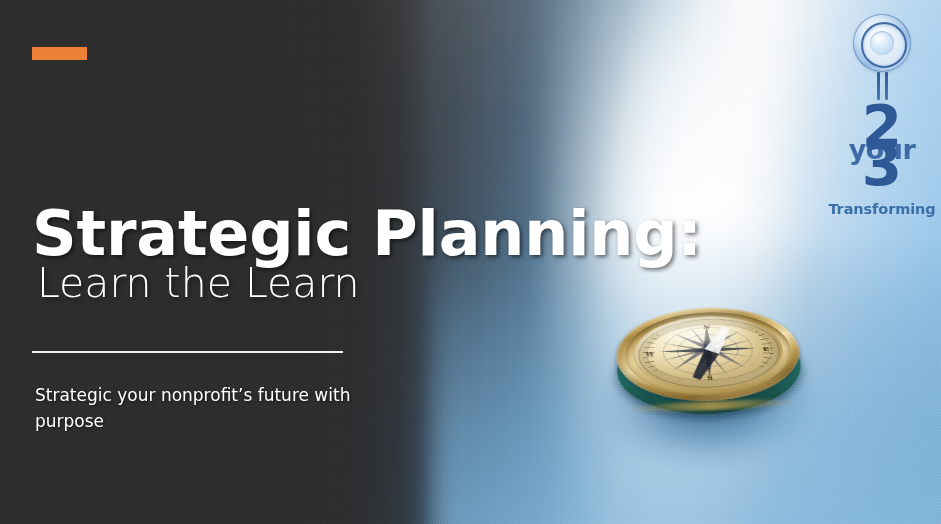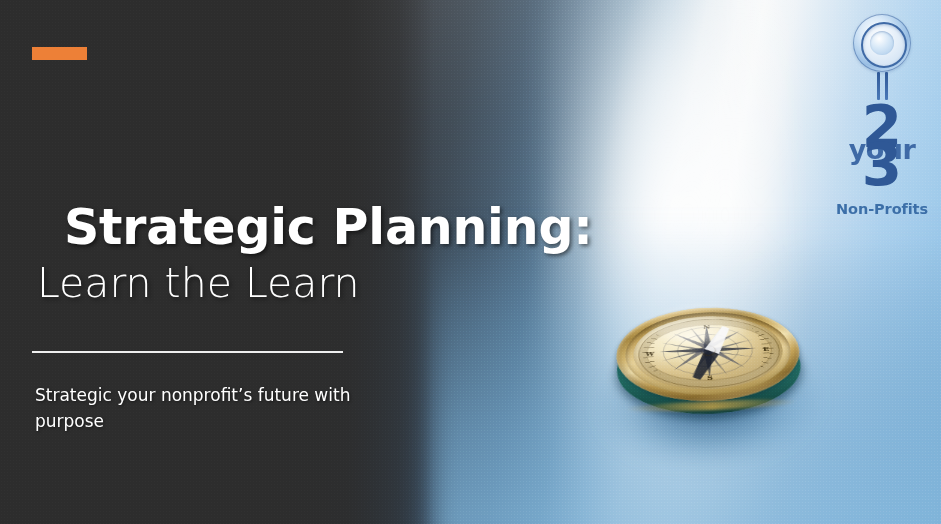--- a/index.html
+++ b/index.html
@@ -289,28 +289,27 @@
     left: 32px;
     top: 47px;
     width: 55px;
     height: 13px;
     background: #ed8037;
   }
   .title-main {
     position: absolute;
     left: 32px;
     top: 203px;
-    font-size: 49px;
+    font-size: 62px;
     font-weight: 700;
     color: #ffffff;
     letter-spacing: -0.2px;
     line-height: 1.0;
     text-shadow: 2px 2px 4px rgba(0,0,0,0.55);
     white-space: nowrap;
-    margin-left: 32px;
   }
   .title-sub {
     position: absolute;
     left: 37px;
     top: 263px;
     font-size: 41px;
     font-weight: 300;
     color: #ffffff;
     line-height: 1.0;
     text-shadow: 2px 2px 4px rgba(0,0,0,0.5);
@@ -515,17 +514,17 @@
     <div class="logo-stem">
       <span></span>
         <span></span>
     </div>
     <div class="logo-numbers">
       <div class="num two">2</div>
       <div class="num-into">your</div>
       <div class="num three">3</div>
     </div>
     <div class="logo-tagline">
-      <div>Non-Profits</div>
+      <div>Transforming</div>
     </div>
   </div>
 
 </div>
 
 </body></html>

